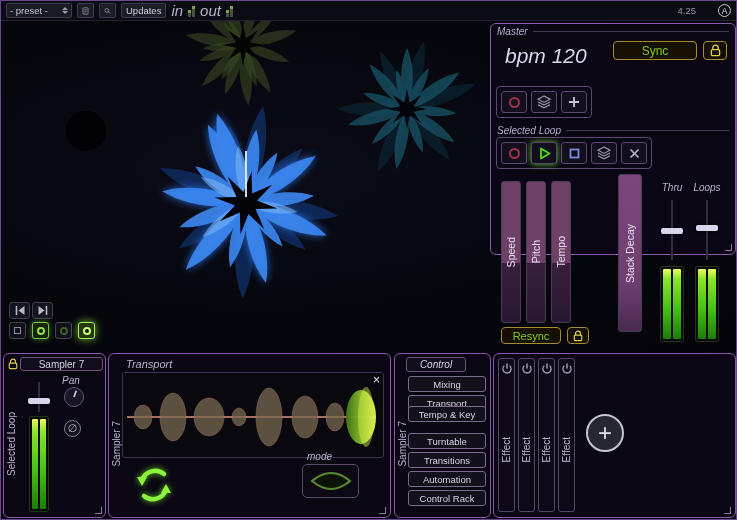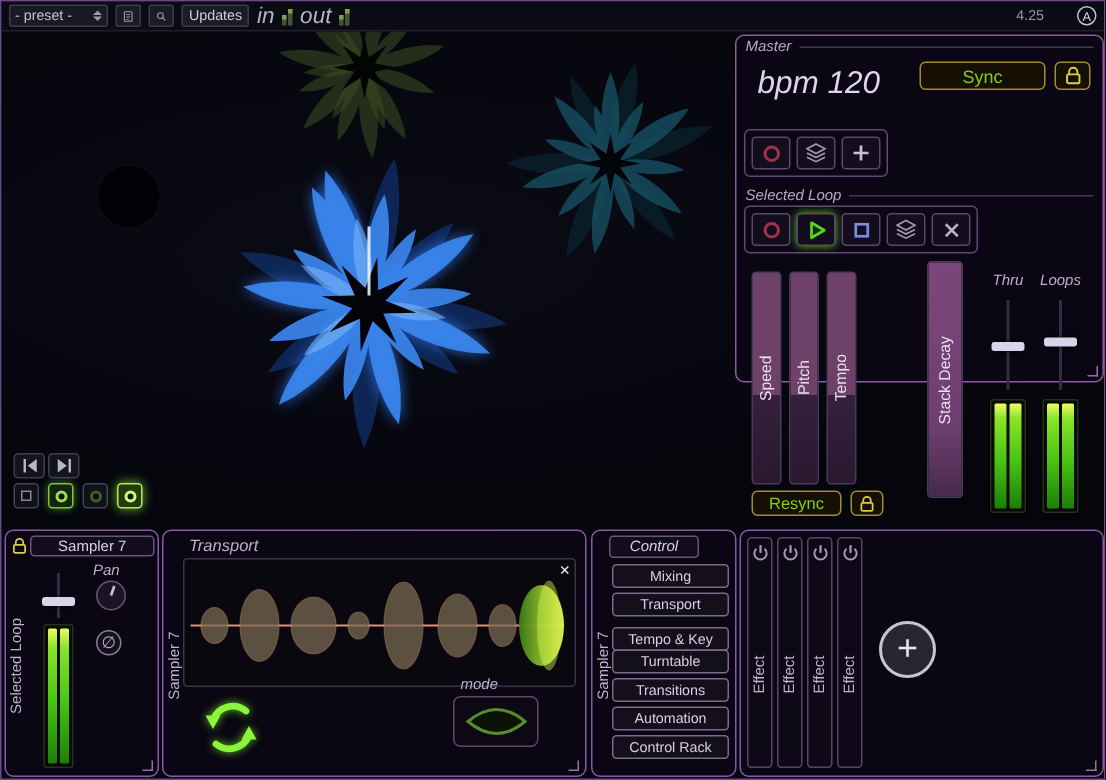--- a/index.html
+++ b/index.html
@@ -493,21 +493,21 @@
 
   <div class="panel control">
     <div class="titlebox" style="left:11px; top:3px; width:60px; height:15px; font-style:italic;">
       <span>Control</span>
     </div>
     <div class="side-label">
       <span class="vtext">Sampler 7</span>
     </div>
     <div class="ctl-btn" style="top:22px;">Mixing</div>
     <div class="ctl-btn" style="top:41px;">Transport</div>
-    <div class="ctl-btn" style="top:64px;">Tempo &amp; Key</div>
+    <div class="ctl-btn" style="top:52px;">Tempo &amp; Key</div>
     <div class="ctl-btn" style="top:79px;">Turntable</div>
     <div class="ctl-btn" style="top:98px;">Transitions</div>
     <div class="ctl-btn" style="top:117px;">Automation</div>
     <div class="ctl-btn" style="top:136px;">Control Rack</div>
   </div>
 
   <div class="panel effects">
     <div class="fx-strip" style="left:4px;">
       <svg width="12" height="12" viewBox="0 0 12 12">
         <path d="M6 1v4" stroke="#a898b8" stroke-width="1.5" stroke-linecap="round"></path>

